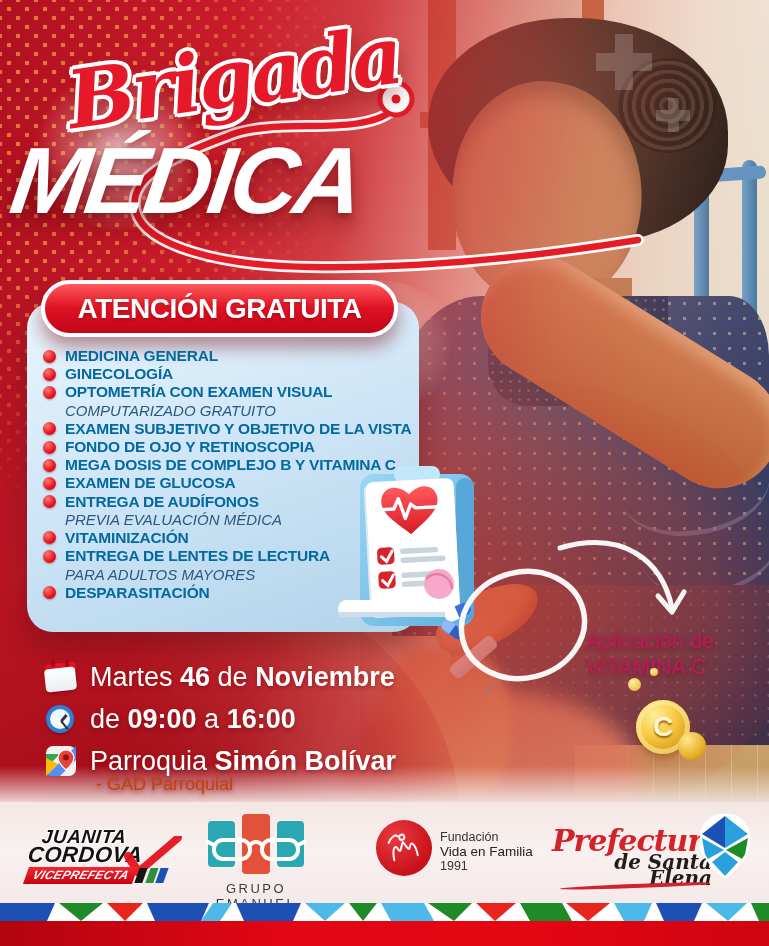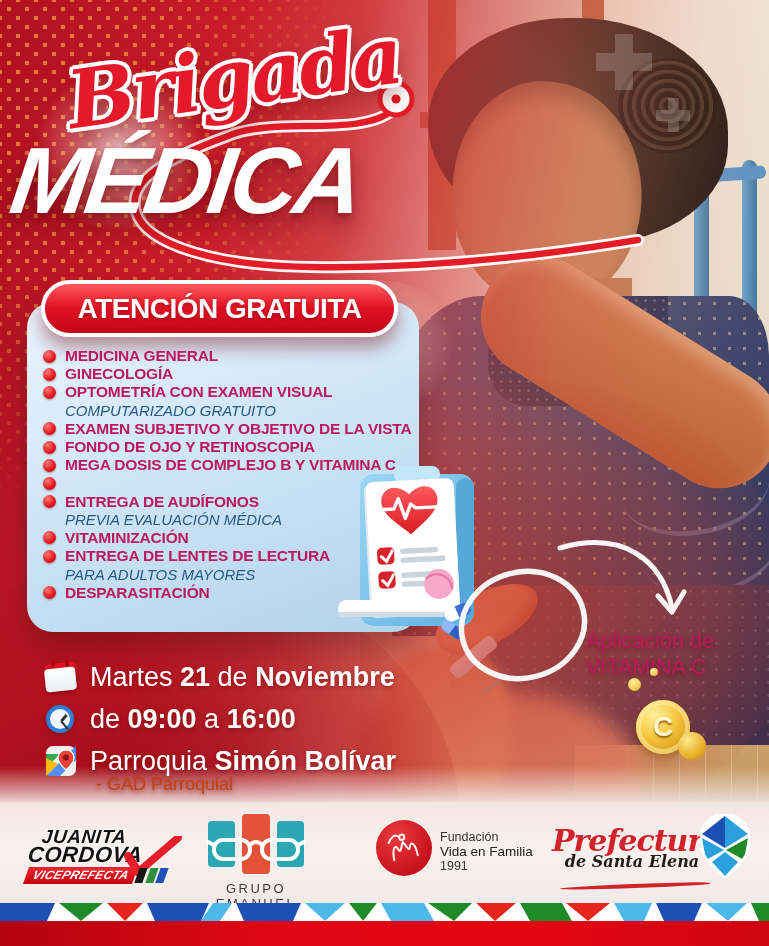--- a/index.html
+++ b/index.html
@@ -113,21 +113,21 @@
      background:linear-gradient(160deg,#eaf5fd 0%,#cfe6f7 45%,#b2d3ea 100%);
      box-shadow:0 16px 30px rgba(80,15,20,.40);}
   .pill{left:41px;top:280px;width:349px;height:49px;border-radius:30px;z-index:6;
      background:linear-gradient(180deg,#ff5a5e 0%,#e01223 48%,#c3051a 100%);
      border:4px solid #fff;display:flex;align-items:center;justify-content:center;
      box-shadow:0 10px 18px rgba(120,10,20,.45);}
   .pill span{color:#fff;font-size:28px;font-weight:800;letter-spacing:-.5px;
      text-shadow:0 2px 3px rgba(100,0,10,.35);}
   .services{left:43px;top:347px;width:366px;z-index:6;}
   .svc-row{display:flex;align-items:center;height:18.2px;}
-  .svc-row .txt{font-size:15.5px;font-weight:800;color:#be185d;letter-spacing:-.2px;white-space:nowrap;}
+  .svc-row .txt{font-size:15.5px;font-weight:800;color:#0369a1;letter-spacing:-.2px;white-space:nowrap;}
   .svc-row .bullet{width:13px;height:13px;border-radius:50%;margin-right:9px;flex:0 0 13px;
      background:radial-gradient(circle at 35% 30%,#ff7a72,#e3131f 60%,#b40310);
      box-shadow:0 1px 2px rgba(100,0,5,.4);}
   .svc-row.sub{margin-left:22px;}
   .svc-row.sub .txt{font-weight:500;font-style:italic;color:#2a5880;font-size:15px;letter-spacing:0;}
 
   
   .sched-row{display:flex;align-items:center;z-index:7;color:#fff;}
   .sched-row .seg{font-size:27px;font-weight:500;white-space:pre;
       text-shadow:0 2px 4px rgba(110,10,15,.5);}
@@ -187,22 +187,22 @@
   .fvf-circle{left:376px;top:18px;width:56px;height:56px;border-radius:50%;
       background:radial-gradient(circle at 35% 30%,#ea3a40,#c8121b 70%);
       display:flex;align-items:center;justify-content:center;}
   .fvf-text{left:440px;top:28px;color:#333;}
   .fvf-text .f1{font-size:12.5px;font-weight:500;}
   .fvf-text .f2{font-size:13.5px;font-weight:400;color:#222;line-height:15px;}
   .fvf-text .f3{font-size:12.5px;font-weight:500;}
   .pref{left:552px;top:24px;width:160px;}
   .pref .p1{font-family:"DejaVu Serif",serif;font-style:italic;font-weight:900;font-size:30px;
       color:#d2232a;line-height:30px;letter-spacing:-1px;}
-  .pref .p2{font-family:"DejaVu Serif",serif;font-style:italic;font-weight:800;font-size:16px;
-      color:#211c1c;text-align:center;line-height:16px;margin-top:-2px;}
+  .pref .p2{font-family:"DejaVu Serif",serif;font-style:italic;font-weight:800;font-size:20px;
+      color:#211c1c;text-align:right;line-height:16px;margin-top:-2px;}
   .swoosh{position:absolute;left:8px;top:58px;width:150px;height:4px;background:#d2232a;
       border-radius:60% 40% 50% 50%;transform:rotate(-2deg);}
   .pin{left:700px;top:12px;}
   .mosaic{left:0;top:903px;width:769px;height:18px;background:#fff;z-index:8;}
   .redband{left:0;top:921px;width:769px;height:25px;z-index:8;
       background:linear-gradient(90deg,#b20410 0%,#e00613 35%,#e30613 70%,#cf0410 100%);}
 </style>
 </head>
 <body>
 
@@ -285,20 +285,21 @@
       <div class="svc-row">
       <span class="bullet"></span>
       <span class="txt">FONDO DE OJO Y RETINOSCOPIA</span>
     </div>
       <div class="svc-row">
       <span class="bullet"></span>
       <span class="txt">MEGA DOSIS DE COMPLEJO B Y VITAMINA C</span>
     </div>
       <div class="svc-row">
       <span class="bullet"></span>
+      <span class="txt">EXAMEN DE GLUCOSA</span>
     </div>
       <div class="svc-row">
       <span class="bullet"></span>
       <span class="txt">ENTREGA DE AUDÍFONOS</span>
     </div>
       <div class="svc-row sub">
 
       <span class="txt">PREVIA EVALUACIÓN MÉDICA</span>
     </div>
       <div class="svc-row">
@@ -380,21 +381,21 @@
   <div class="abs bub1"></div>
   <div class="abs bub2"></div>
 
   <div class="abs sched-row row-date">
     <span class="icon-slot">
       <span class="cal-top"></span>
       <span class="cal-body"></span>
       <span class="cal-ring k1"></span>
       <span class="cal-ring k2"></span>
     </span>
-    <span><span class="seg">Martes </span><span class="seg b">21</span><span class="seg"> de </span><span class="seg b">Noviembre</span></span>
+    <span><span class="seg">Martes </span><span class="seg b">46</span><span class="seg"> de </span><span class="seg b">Noviembre</span></span>
   </div>
   <div class="abs sched-row row-time">
     <span class="icon-slot">
       <span class="clock-face"></span>
       <span class="clock-h"></span>
       <span class="clock-m"></span>
     </span>
     <span><span class="seg">de </span><span class="seg b">09:00</span><span class="seg"> a </span><span class="seg b">16:00</span></span>
   </div>
   <div class="abs sched-row row-place">

